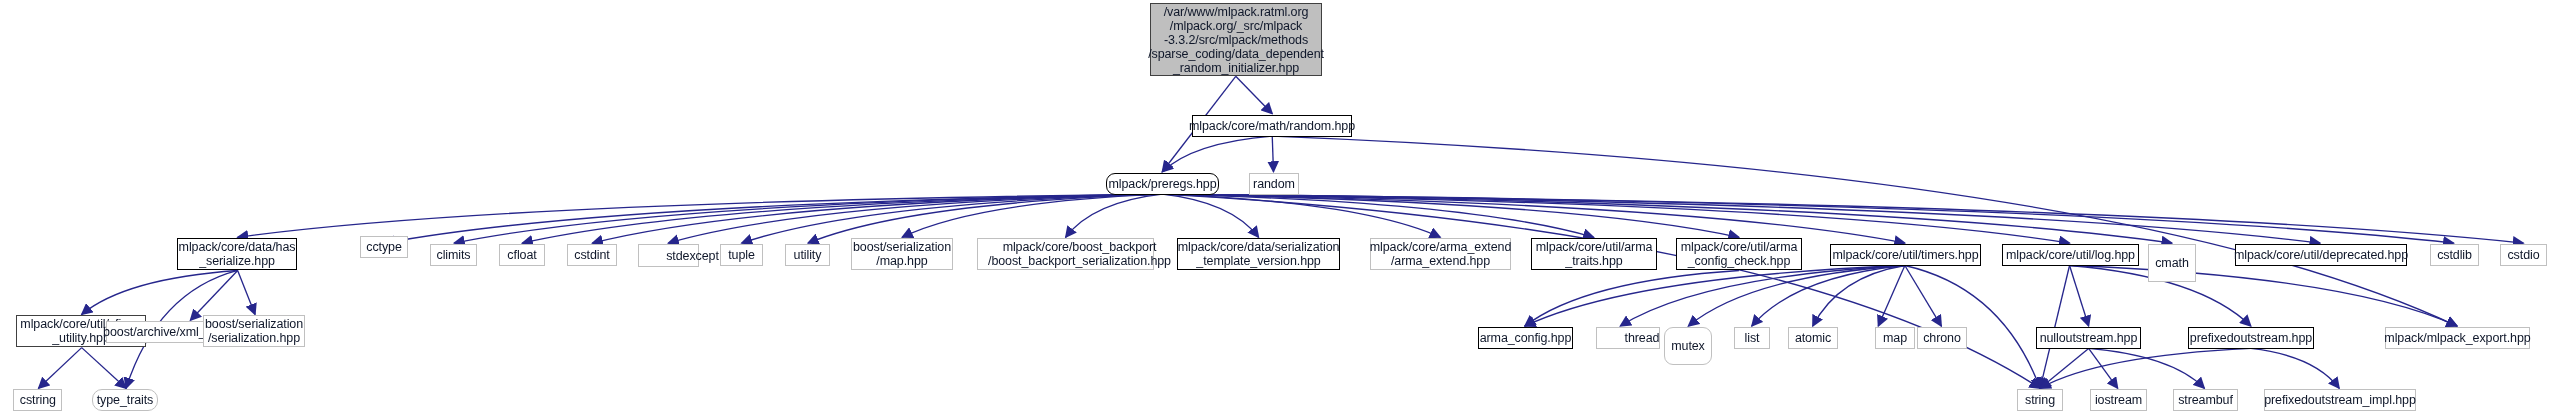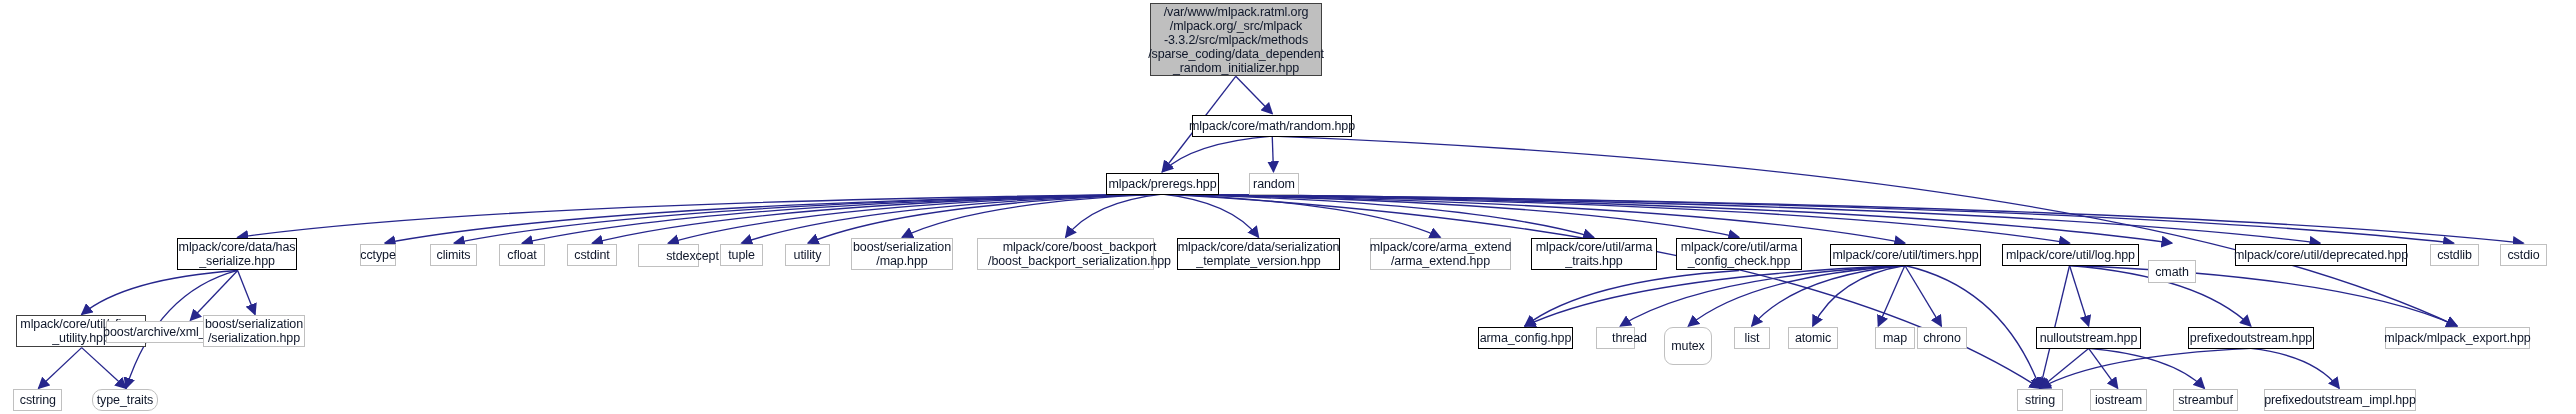--- a/index.html
+++ b/index.html
@@ -115,56 +115,56 @@
         <path d="M2712,420 Q2788.68,428.64 2818.5,468" fill="none" stroke="#26268c" stroke-width="1.6" marker-end="url(#arrow)"></path>
       </g>
   </svg>
   <div id="nodes">
       <div class="node root" style="left: 1150px; top: 3.3px; width: 172px; height: 73px;">/var/www/mlpack.ratml.org
 /mlpack.org/_src/mlpack
 -3.3.2/src/mlpack/methods
 /sparse_coding/data_dependent
 _random_initializer.hpp</div>
       <div class="node hdr" style="left: 1192px; top: 115px; width: 160px; height: 21.6px;">mlpack/core/math/random.hpp</div>
-      <div class="node hdr" style="left: 1106px; top: 173px; width: 113px; height: 21.6px;">mlpack/preregs.hpp</div>
+      <div class="node hdr" style="left: 1106px; top: 173px; width: 113px; height: 21.6px; border-radius: 9px;">mlpack/preregs.hpp</div>
       <div class="node sys" style="left: 1249px; top: 173px; width: 50px; height: 21.6px;">random</div>
       <div class="node hdr" style="left: 177px; top: 238px; width: 120px; height: 32px;">mlpack/core/data/has
 _serialize.hpp</div>
-      <div class="node sys" style="left: 360px; top: 244px; width: 36px; height: 21.6px; text-align: right;">cctype</div>
+      <div class="node sys" style="left: 360px; top: 236px; width: 48px; height: 21.6px; text-align: right;">cctype</div>
       <div class="node sys" style="left: 430px; top: 244px; width: 47px; height: 21.6px;">climits</div>
       <div class="node sys" style="left: 499px; top: 244px; width: 46px; height: 21.6px;">cfloat</div>
       <div class="node sys" style="left: 567px; top: 244px; width: 50px; height: 21.6px;">cstdint</div>
       <div class="node sys" style="left: 638px; top: 244px; width: 61px; height: 23px; padding-left: 48px;">stdexcept</div>
       <div class="node sys" style="left: 720px; top: 244px; width: 43px; height: 21.6px;">tuple</div>
       <div class="node sys" style="left: 785px; top: 244px; width: 45px; height: 21.6px;">utility</div>
       <div class="node sys" style="left: 851px; top: 238px; width: 102px; height: 32px;">boost/serialization
 /map.hpp</div>
       <div class="node sys" style="left: 977px; top: 238px; width: 177px; height: 32px; padding-left: 28px;">mlpack/core/boost_backport
 /boost_backport_serialization.hpp</div>
       <div class="node hdr" style="left: 1177px; top: 238px; width: 163px; height: 32px;">mlpack/core/data/serialization
 _template_version.hpp</div>
       <div class="node sys" style="left: 1370px; top: 238px; width: 141px; height: 32px;">mlpack/core/arma_extend
 /arma_extend.hpp</div>
       <div class="node hdr" style="left: 1531px; top: 238px; width: 126px; height: 32px;">mlpack/core/util/arma
 _traits.hpp</div>
       <div class="node hdr" style="left: 1676px; top: 238px; width: 126px; height: 32px;">mlpack/core/util/arma
 _config_check.hpp</div>
       <div class="node hdr" style="left: 1830px; top: 244px; width: 151px; height: 21.6px;">mlpack/core/util/timers.hpp</div>
       <div class="node hdr" style="left: 2002px; top: 244px; width: 137px; height: 21.6px;">mlpack/core/util/log.hpp</div>
-      <div class="node sys" style="left: 2148px; top: 260px; width: 48px; height: 23px;">cmath</div>
+      <div class="node sys" style="left: 2148px; top: 244px; width: 48px; height: 38px;">cmath</div>
       <div class="node hdr" style="left: 2235px; top: 244px; width: 172px; height: 21.6px;">mlpack/core/util/deprecated.hpp</div>
       <div class="node sys" style="left: 2430px; top: 244px; width: 49px; height: 21.6px;">cstdlib</div>
       <div class="node sys" style="left: 2500px; top: 244px; width: 47px; height: 21.6px;">cstdio</div>
       <div class="node cur" style="left: 16px; top: 315px; width: 130px; height: 32px;">mlpack/core/util/sfinae
 _utility.hpp</div>
       <div class="node sys" style="left: 106px; top: 321px; width: 167px; height: 21.6px;">boost/archive/xml_oarchive.hpp</div>
       <div class="node sys" style="left: 203px; top: 315px; width: 102px; height: 32px;">boost/serialization
 /serialization.hpp</div>
       <div class="node hdr" style="left: 1478px; top: 327px; width: 95px; height: 21.6px;">arma_config.hpp</div>
-      <div class="node sys" style="left: 1596px; top: 327px; width: 39px; height: 21.6px; padding-left: 28px;">thread</div>
+      <div class="node sys" style="left: 1596px; top: 327px; width: 64px; height: 21.6px; padding-left: 28px;">thread</div>
       <div class="node sys" style="left: 1664px; top: 327px; width: 48px; height: 38px; border-radius: 9px;">mutex</div>
       <div class="node sys" style="left: 1734px; top: 327px; width: 36px; height: 21.6px;">list</div>
       <div class="node sys" style="left: 1788px; top: 327px; width: 50px; height: 21.6px;">atomic</div>
       <div class="node sys" style="left: 1859px; top: 327px; width: 40px; height: 21.6px; margin-left: 16px;">map</div>
       <div class="node sys" style="left: 1917px; top: 327px; width: 50px; height: 21.6px;">chrono</div>
       <div class="node hdr" style="left: 2036px; top: 327px; width: 105px; height: 21.6px;">nulloutstream.hpp</div>
       <div class="node hdr" style="left: 2188px; top: 327px; width: 126px; height: 21.6px;">prefixedoutstream.hpp</div>
       <div class="node sys" style="left: 2385px; top: 327px; width: 145px; height: 21.6px;">mlpack/mlpack_export.hpp</div>
       <div class="node sys" style="left: 13.3px; top: 389px; width: 49px; height: 21.6px;">cstring</div>
       <div class="node sys" style="left: 92px; top: 389px; width: 66px; height: 21.6px; border-radius: 10px;">type_traits</div>

